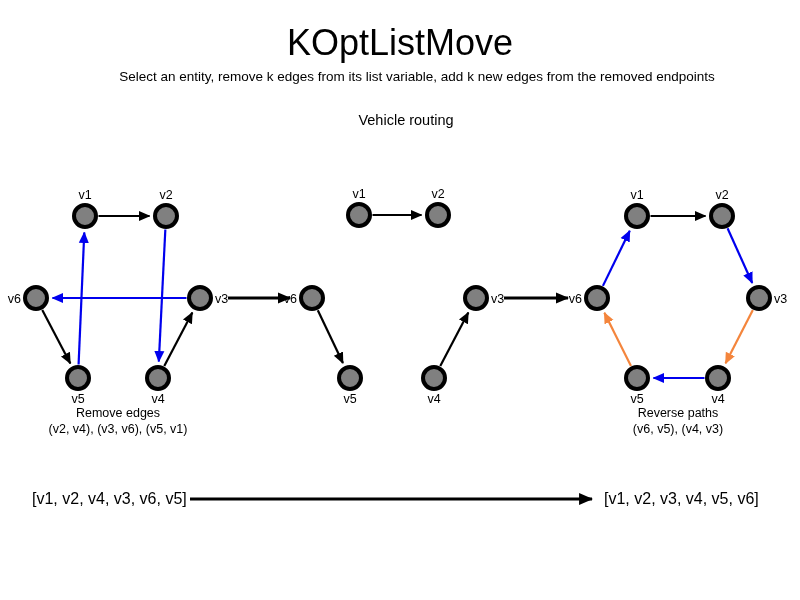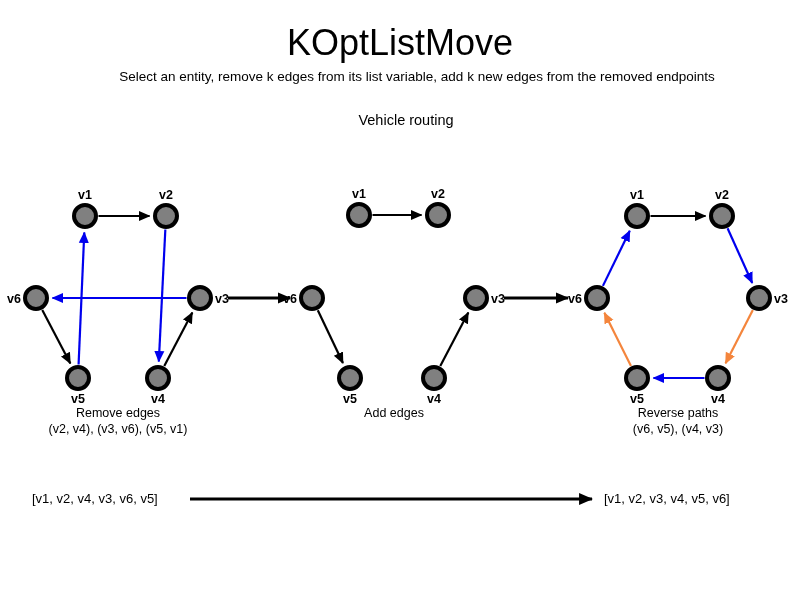--- a/index.html
+++ b/index.html
@@ -53,37 +53,36 @@
     font-size: 14.5px;
     line-height: 20px;
   }
   .board {
     position: absolute;
     top: 0;
     left: 0;
     width: 800px;
     height: 423px;
     pointer-events: none;
-    font-weight: bold;
   }
   .board svg {
     display: block;
   }
   .caption {
     position: absolute;
     text-align: center;
     font-size: 12.5px;
     line-height: 16px;
     white-space: pre;
   }
   .caption .cap-line1 { display: block; }
   .caption .cap-line2 { display: block; }
   .flow-label {
     position: absolute;
-    font-size: 13px;
+    font-size: 16px;
     line-height: 16px;
     white-space: pre;
   }
   .node-label {
     font-size: 12.5px;
     font-family: "Liberation Sans", sans-serif;
     fill: #000000;
   }
 </style>
 </head>
@@ -210,20 +209,20 @@
           </g>
         </g>
       <g id="flow-layer">
           <line x1="190" y1="499" x2="592" y2="499" stroke="#000000" stroke-width="3.2" marker-end="url(#arrow-flow)"></line>
         </g>
     </svg>
   </div>
 
   <div id="captions-layer">
       <div class="caption" style="left: -42px; top: 405px; width: 320px;"><span class="cap-line1">Remove edges</span><span class="cap-line2">(v2, v4), (v3, v6), (v5, v1)</span></div>
-      <div class="caption" style="left: 234px; top: 405px; width: 320px;"><span class="cap-line1">Add edges</span></div>
+      <div class="caption" style="left: 234px; top: 405px; width: 320px;"></div>
       <div class="caption" style="left: 518px; top: 405px; width: 320px;"><span class="cap-line1">Reverse paths</span><span class="cap-line2">(v6, v5), (v4, v3)</span></div>
     </div>
 
   <div class="flow-label" id="flow-before" style="left:32px; top:491px;">[v1, v2, v4, v3, v6, v5]</div>
   <div class="flow-label" id="flow-after" style="left:604px; top:491px;">[v1, v2, v3, v4, v5, v6]</div>
 
 </div>
 
 </body></html>

